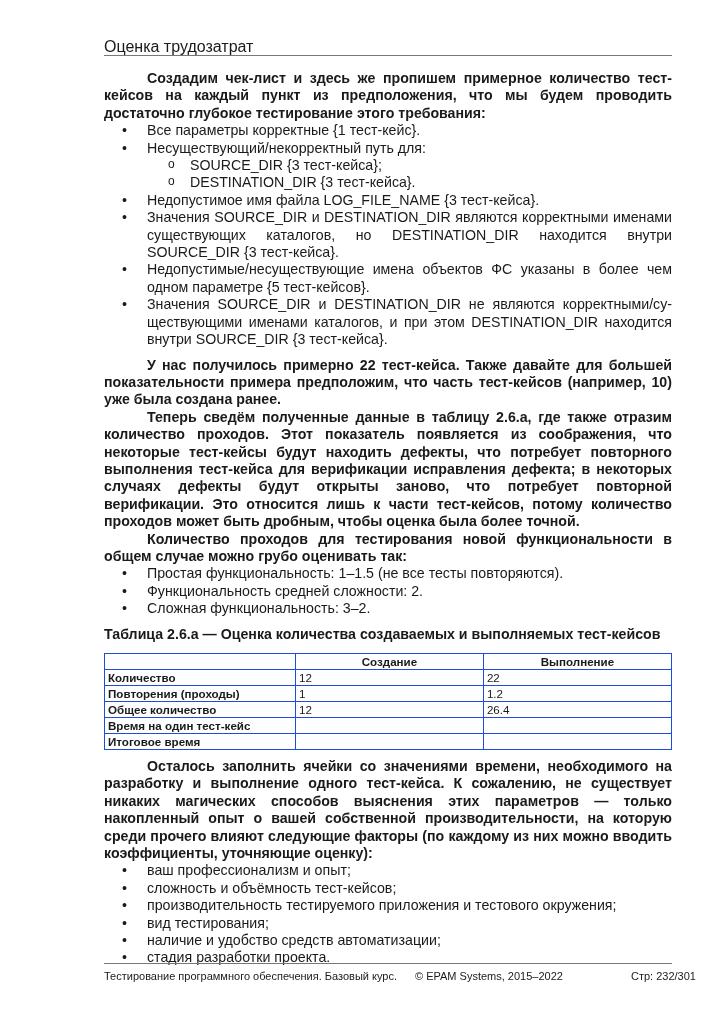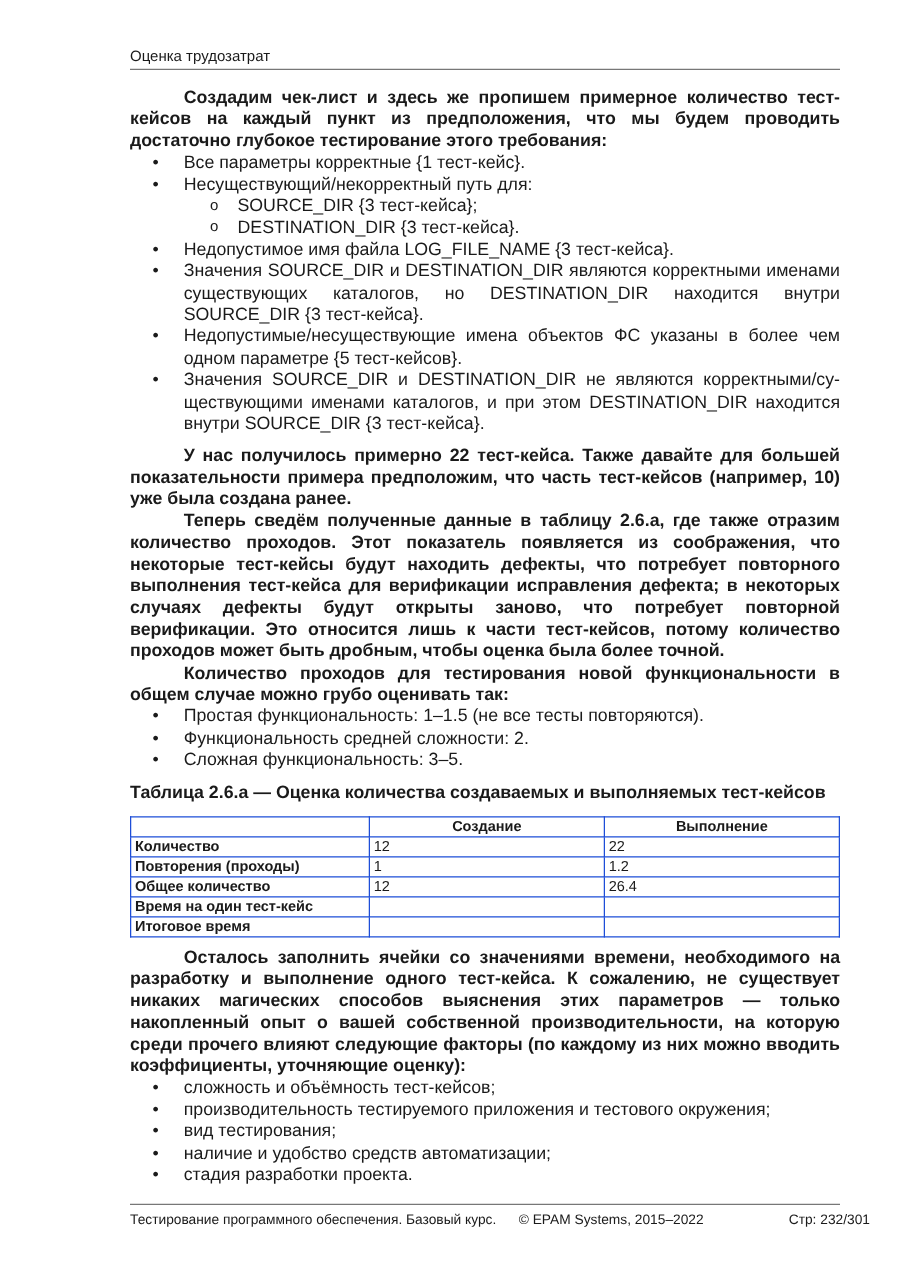--- a/index.html
+++ b/index.html
@@ -1,18 +1,18 @@
 <!DOCTYPE html>
 <html><head>
 <meta charset="utf-8">
 <style>
   html, body { margin: 0; padding: 0; background: #ffffff; }
   body { width: 725px; height: 1024px; position: relative; overflow: hidden;
          font-family: "Liberation Sans", sans-serif; color: #1a1a1a; }
-  .page-header { position: absolute; left: 104px; top: 38px; font-size: 12px; }
+  .page-header { position: absolute; left: 104px; top: 38px; font-size: 16px; }
   .header-rule { position: absolute; left: 104px; width: 568px; top: 55px; height: 0; border-top: 1px solid #777; }
   .content { position: absolute; left: 104px; top: 70px; width: 568px; font-size: 14.2px; line-height: 17.4px; }
   p { margin: 0; text-align: justify; font-weight: bold; }
   p.indent { text-indent: 43px; }
   ul { margin: 0; padding: 0; list-style: none; }
   li.b1 { position: relative; padding-left: 43px; text-align: justify; }
   li.b1::before { content: "•"; position: absolute; left: 18px; top: 0; }
   li.b2 { position: relative; padding-left: 86px; }
   li.b2::before { content: "o"; position: absolute; left: 64px; top: -1px; font-size: 12px; }
   .gap { height: 8px; }
@@ -46,21 +46,21 @@
     <li class="b1">Недопустимые/несуществующие имена объектов ФС указаны в более чем одном параметре {5 тест-кейсов}.</li>
     <li class="b1">Значения SOURCE_DIR и DESTINATION_DIR не являются корректными/су­ществующими именами каталогов, и при этом DESTINATION_DIR находится внутри SOURCE_DIR {3 тест-кейса}.</li>
   </ul>
   <div class="gap"></div>
   <p class="indent">У нас получилось примерно 22 тест-кейса. Также давайте для большей пока­зательности примера предположим, что часть тест-кейсов (например, 10) уже была создана ранее.</p>
   <p class="indent">Теперь сведём полученные данные в таблицу 2.6.a, где также отразим коли­чество проходов. Этот показатель появляется из соображения, что некоторые тест-кейсы будут находить дефекты, что потребует повторного выполнения тест-кейса для верификации исправления дефекта; в некоторых случаях дефекты будут от­крыты заново, что потребует повторной верификации. Это относится лишь к части тест-кейсов, потому количество проходов может быть дробным, чтобы оценка была более точной.</p>
   <p class="indent">Количество проходов для тестирования новой функциональности в общем случае можно грубо оценивать так:</p>
   <ul>
     <li class="b1">Простая функциональность: 1–1.5 (не все тесты повторяются).</li>
     <li class="b1">Функциональность средней сложности: 2.</li>
-    <li class="b1">Сложная функциональность: 3–5.</li>
+    <li class="b1">Сложная функциональность: 3–2.</li>
   </ul>
   <p class="caption">Таблица 2.6.a — Оценка количества создаваемых и выполняемых тест-кейсов</p>
   <table>
     <tbody>
         <tr>
       <th></th>
       <th>Создание</th>
       <th>Выполнение</th>
     </tr>
     <tr>
@@ -86,20 +86,21 @@
     <tr>
       <td class="rh">Итоговое время</td>
       <td class="c"></td>
       <td class="c"></td>
     </tr>
   </tbody>
     </table>
   <div class="gap"></div>
   <p class="indent">Осталось заполнить ячейки со значениями времени, необходимого на разра­ботку и выполнение одного тест-кейса. К сожалению, не существует никаких маги­ческих способов выяснения этих параметров — только накопленный опыт о вашей собственной производительности, на которую среди прочего влияют следующие факторы (по каждому из них можно вводить коэффициенты, уточняющие оценку):</p>
   <ul>
+    <li class="b1">ваш профессионализм и опыт;</li>
     <li class="b1">сложность и объёмность тест-кейсов;</li>
     <li class="b1">производительность тестируемого приложения и тестового окружения;</li>
     <li class="b1">вид тестирования;</li>
     <li class="b1">наличие и удобство средств автоматизации;</li>
     <li class="b1">стадия разработки проекта.</li>
   </ul>
 </div>
 
 <div class="footer-rule"></div>
 <div class="footer f-left">Тестирование программного обеспечения. Базовый курс.</div>

